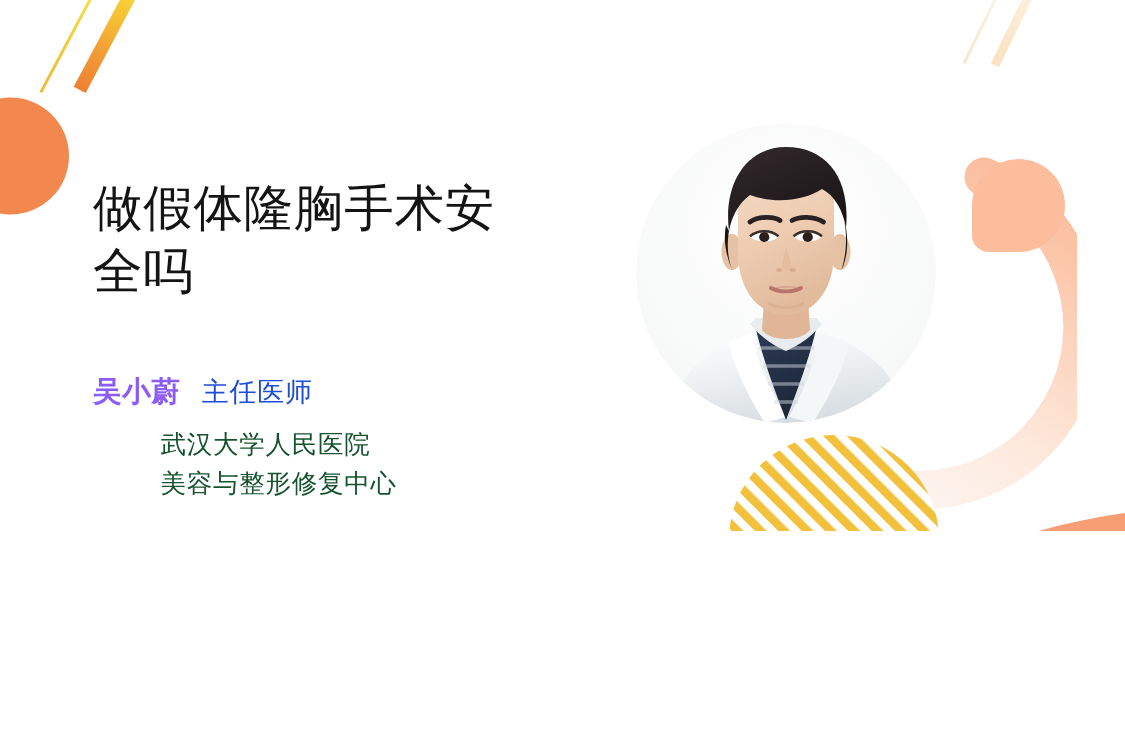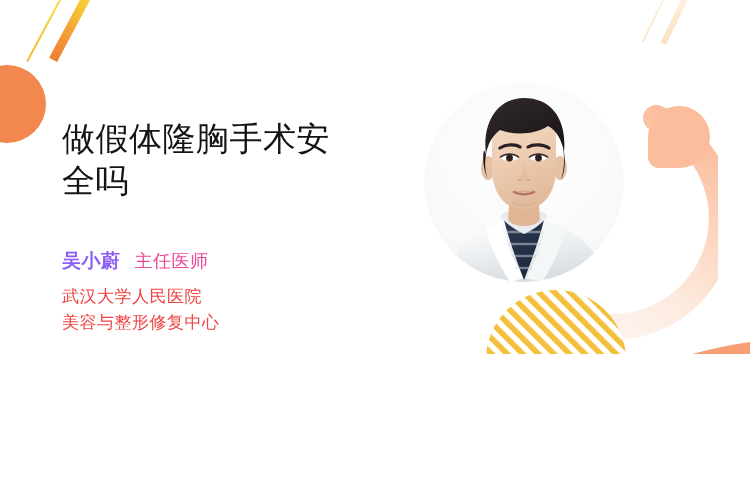--- a/index.html
+++ b/index.html
@@ -173,30 +173,31 @@
   }
   .doctor-name {
     font-size: 19px;
     font-weight: 700;
     color: #8b5cf6;
     letter-spacing: .5px;
   }
   .doctor-title {
     font-size: 18px;
     font-weight: 400;
-    color: #ec4899;
+    color: #1d4ed8;
     letter-spacing: .5px;
   }
   .affil {
     margin-top: 10px;
     font-size: 17px;
     line-height: 26px;
-    color: #ef4444;
+    color: #14532d;
     letter-spacing: .5px;
     white-space: pre-line;
+    margin-left: 45px;
   }
 </style>
 </head>
 <body>
 
 <div id="card">
 
   <div class="bg-layer">
 
     <div class="orange-dot"></div>

